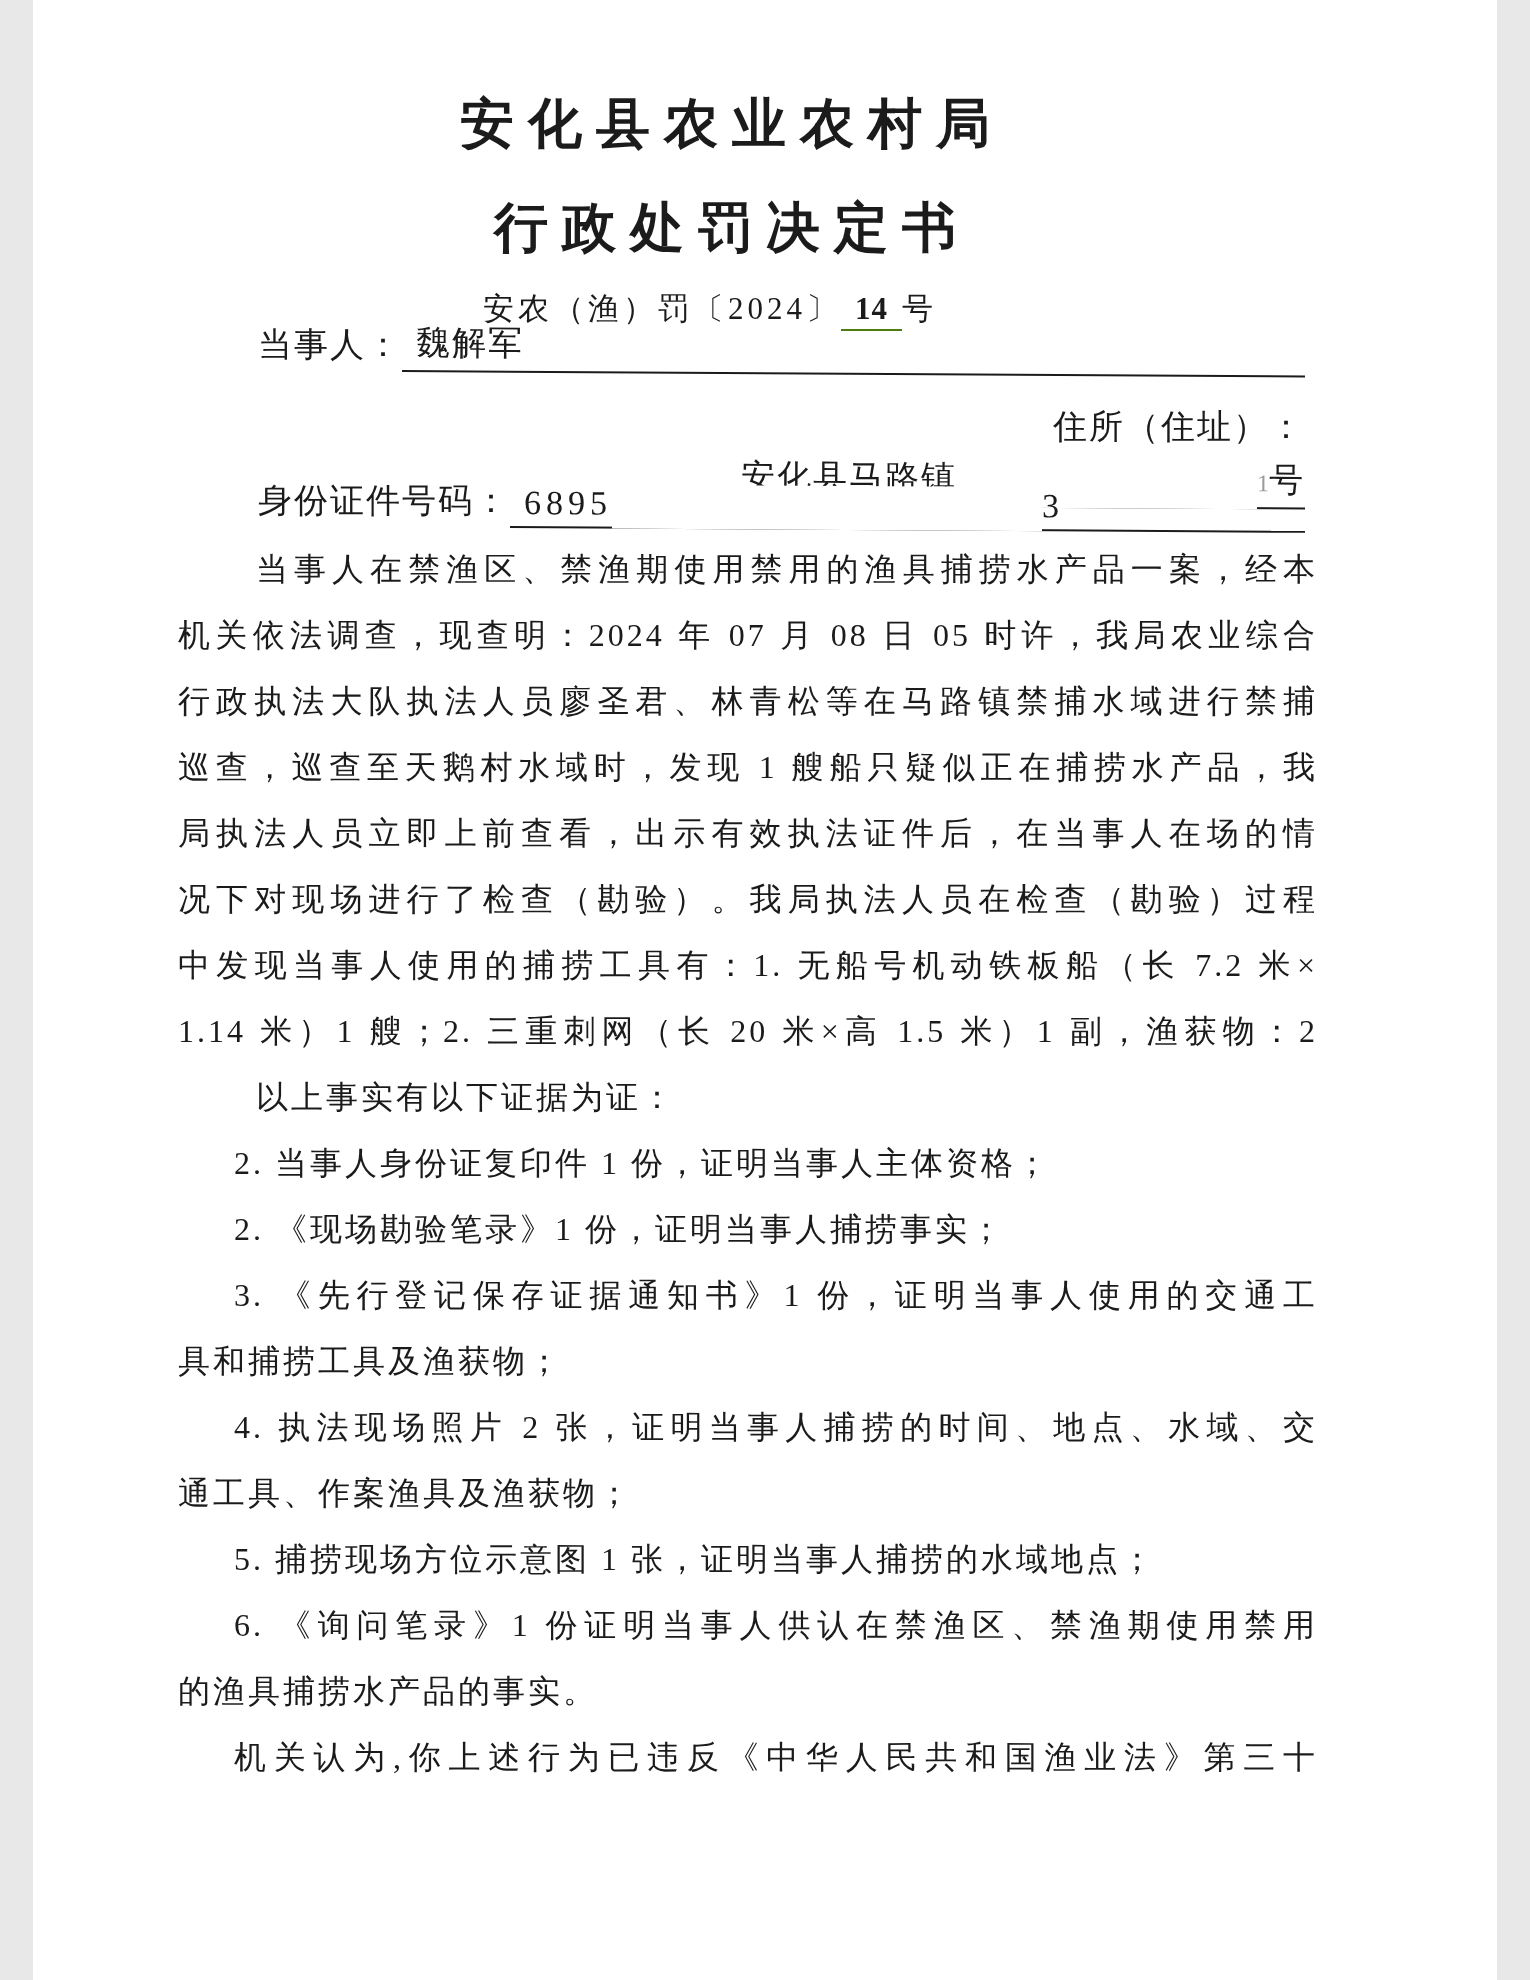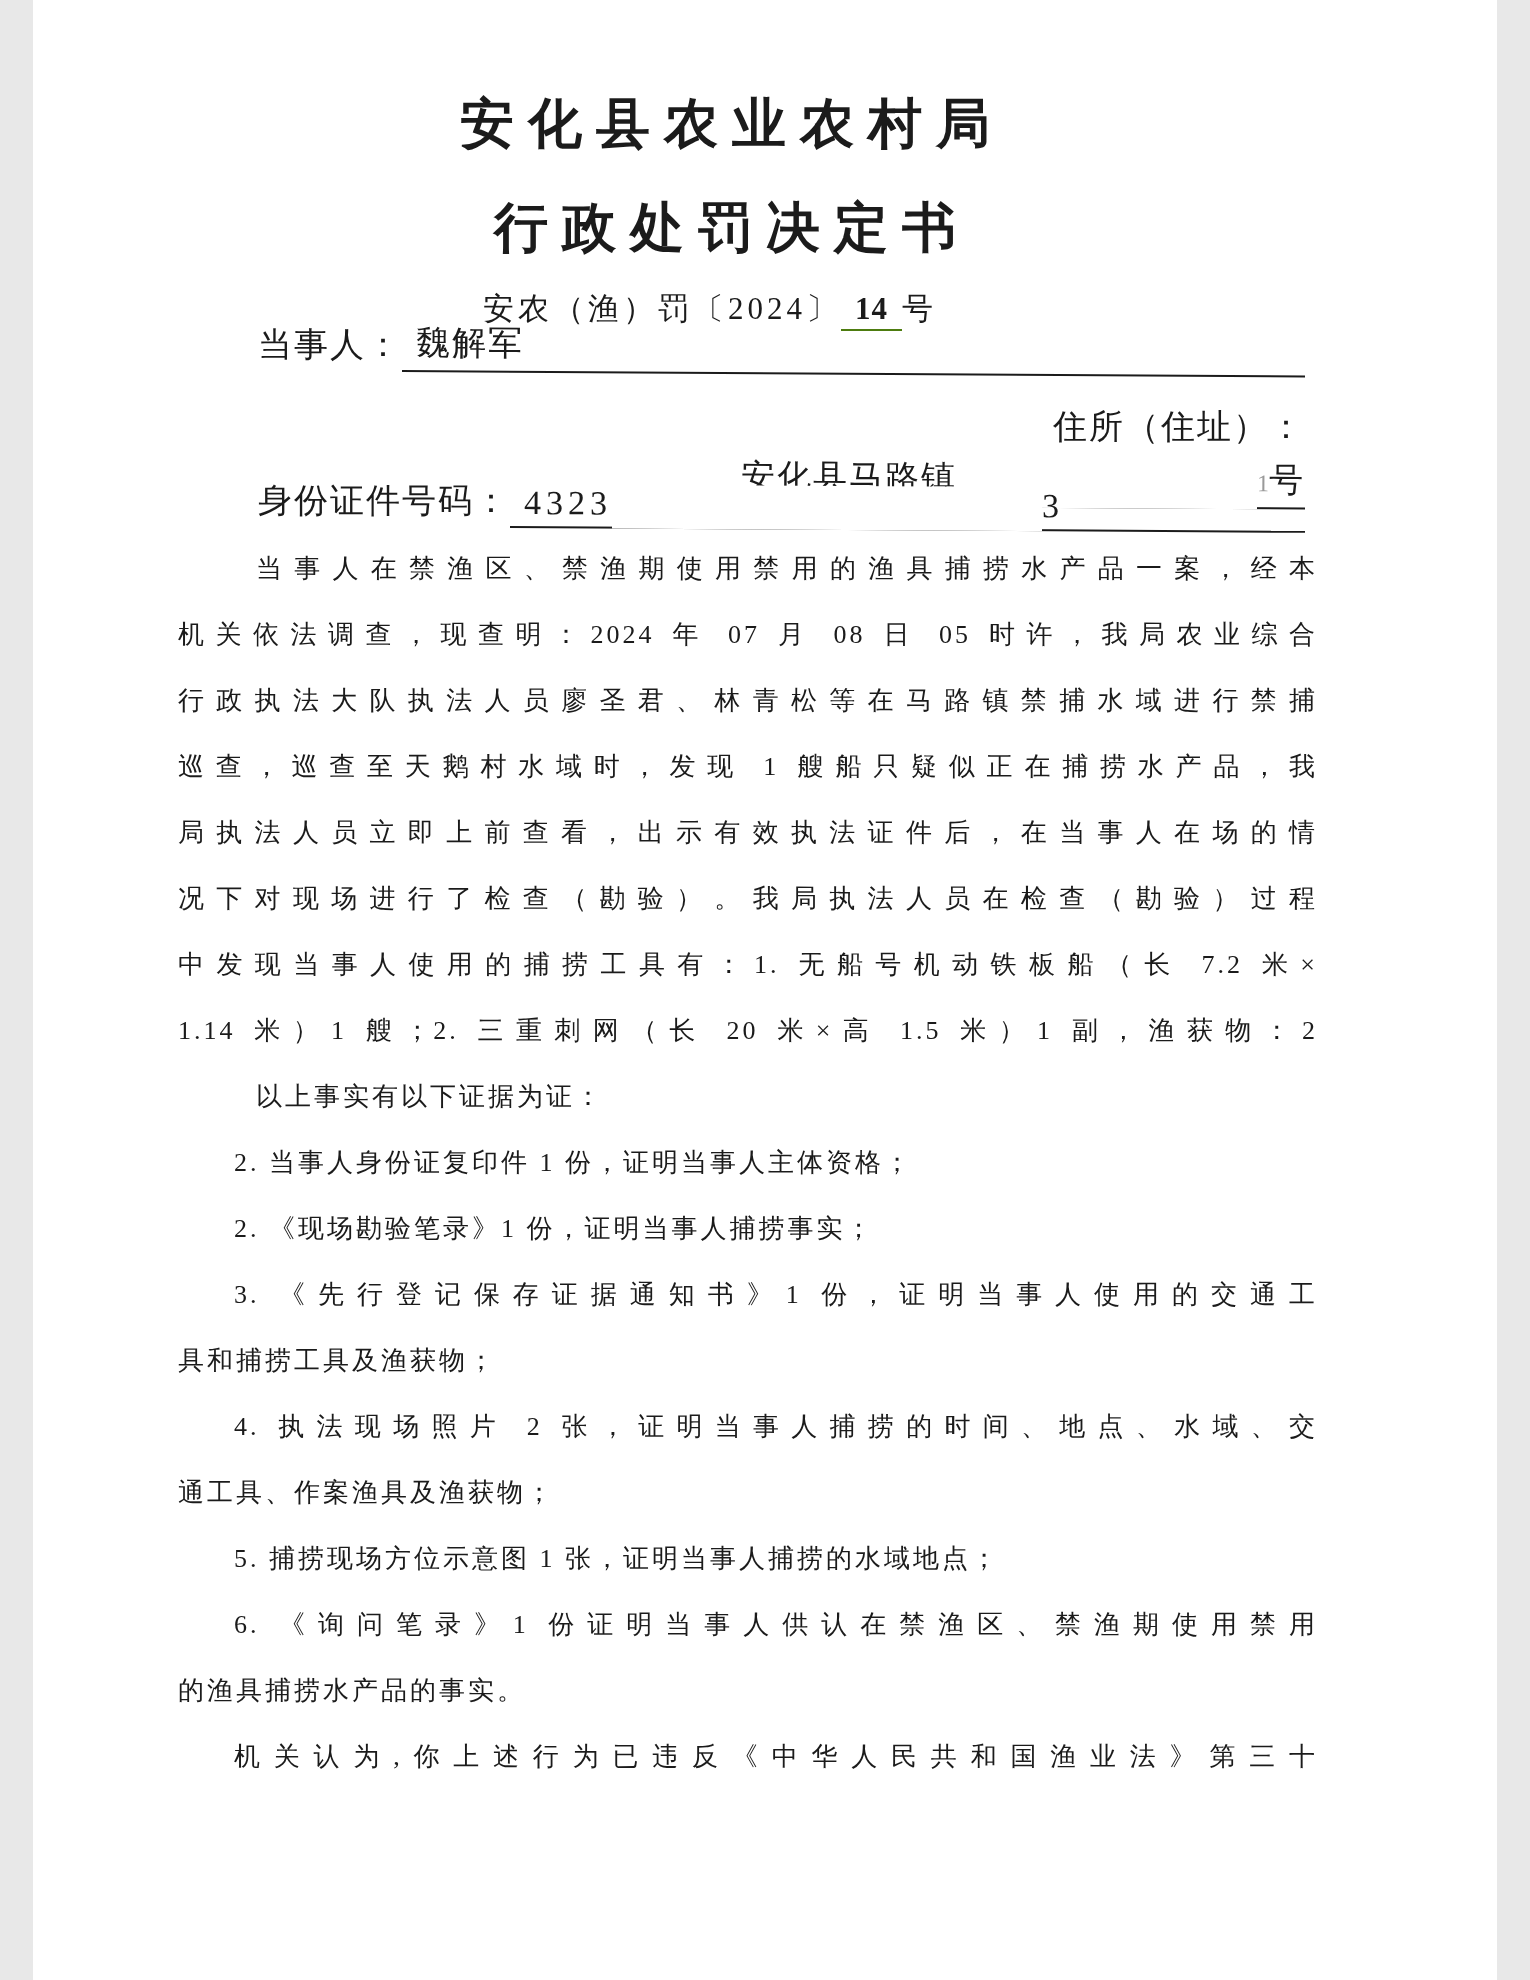--- a/index.html
+++ b/index.html
@@ -67,21 +67,21 @@
   .redact.addr{width:300px;}
   .redact.idno{width:430px;}
   .artifact{color:#9a9a9a;font-size:24px;letter-spacing:0;}
   .row-party{top:316px;}
   .row-address{top:404px;flex-direction:column;}
   .row-id{top:472px;}
   .row-id .value{letter-spacing:5px;}
   
   .body{
     position:absolute;top:536px;left:145px;width:1140px;
-    font-size:26px;letter-spacing:3px;
+    font-size:32px;letter-spacing:3px;
   }
   .line{
     display:block;height:66px;line-height:66px;
     white-space:nowrap;
   }
   .line.fill{
     white-space:normal;
     text-align:justify;
     text-align-last:justify;
   }
@@ -110,21 +110,21 @@
   <div class="field-row row-address">
     <span class="label">住所（住址）：</span>
     <span class="value">
       <span>安化县马路镇</span><span class="redact addr"></span><span class="artifact">1</span><span>号</span>
     </span>
   </div>
 
   <div class="field-row row-id">
     <span class="label">身份证件号码：</span>
     <span class="value">
-      <span>4323</span><span class="redact idno"></span><span>3</span>
+      <span>6895</span><span class="redact idno"></span><span>3</span>
     </span>
   </div>
 
   <div class="body">
     <span class="line ind-a fill">当事人在禁渔区、禁渔期使用禁用的渔具捕捞水产品一案，经本</span>
     <span class="line fill">机关依法调查，现查明：2024 年 07 月 08 日 05 时许，我局农业综合</span>
     <span class="line fill">行政执法大队执法人员廖圣君、林青松等在马路镇禁捕水域进行禁捕</span>
     <span class="line fill">巡查，巡查至天鹅村水域时，发现 1 艘船只疑似正在捕捞水产品，我</span>
     <span class="line fill">局执法人员立即上前查看，出示有效执法证件后，在当事人在场的情</span>
     <span class="line fill">况下对现场进行了检查（勘验）。我局执法人员在检查（勘验）过程</span>

